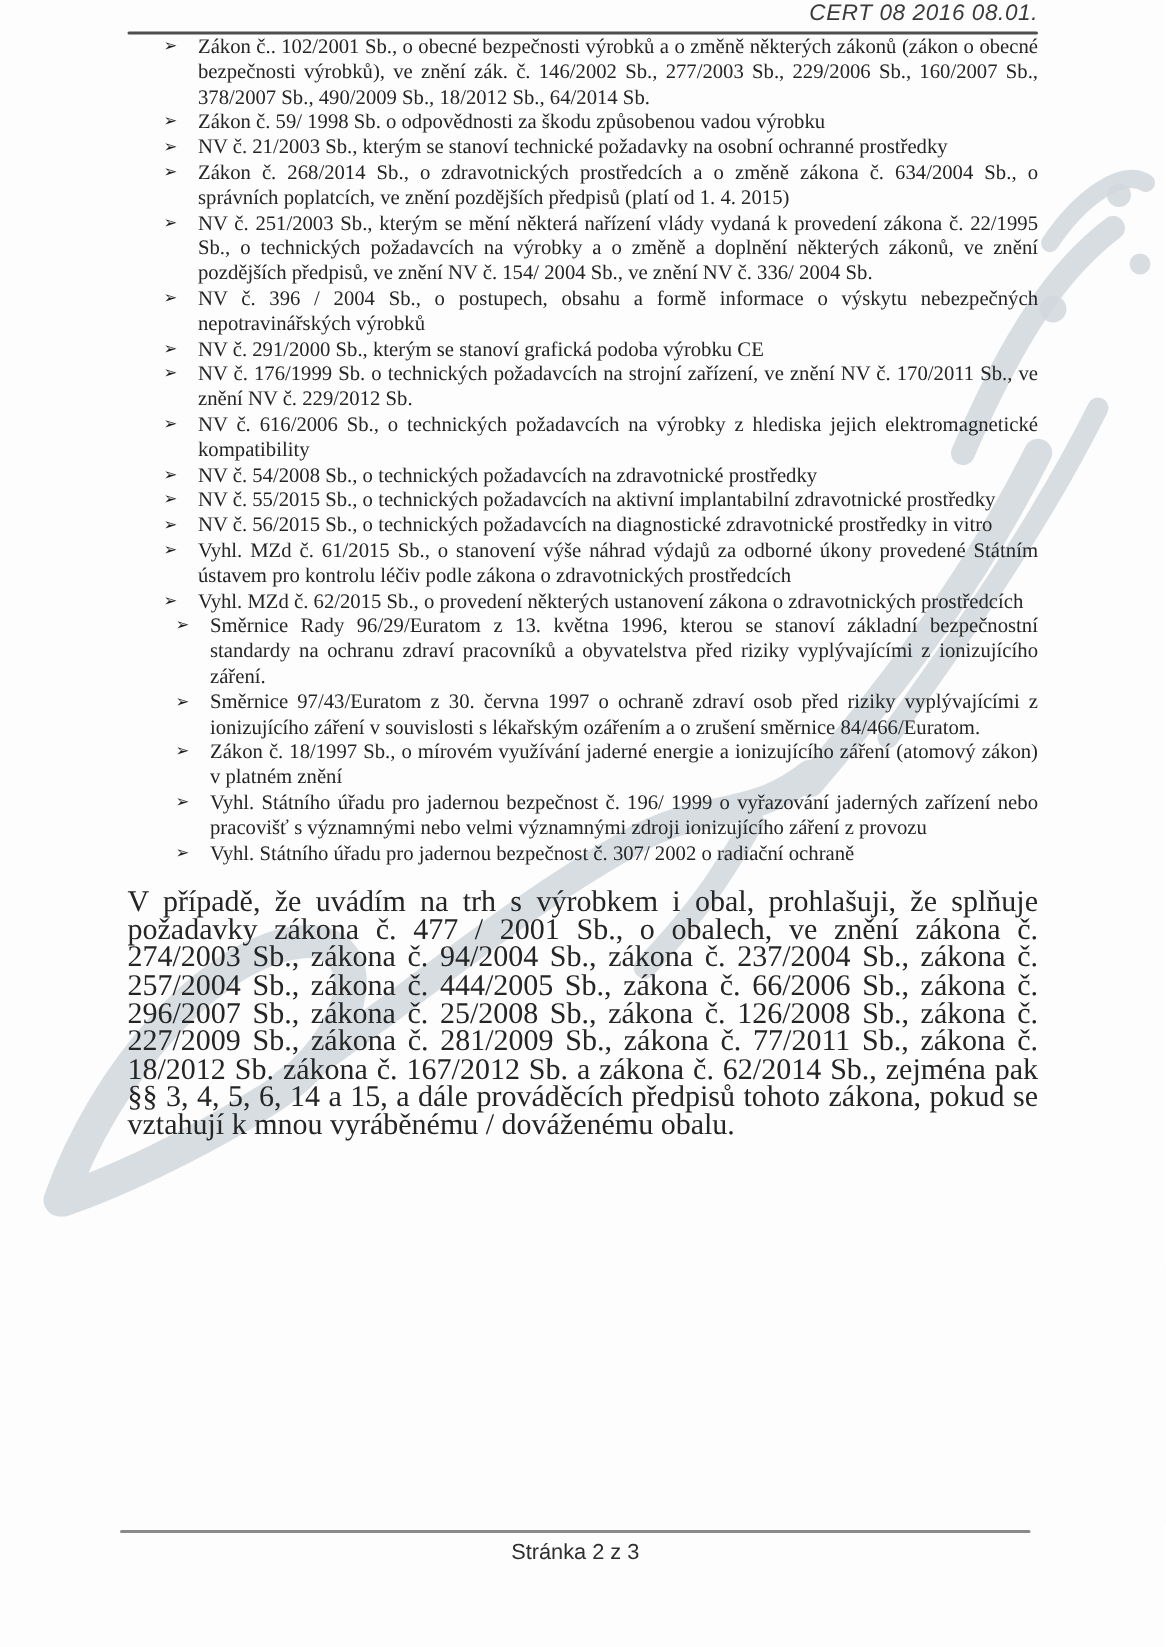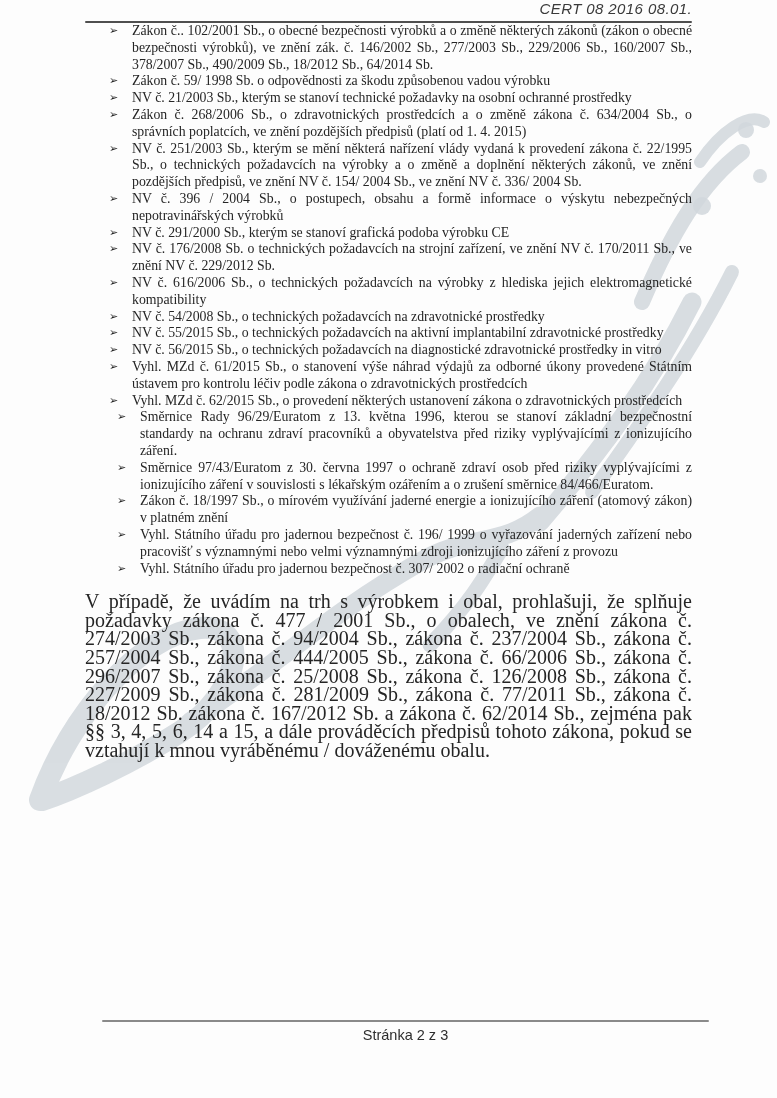--- a/index.html
+++ b/index.html
@@ -40,21 +40,21 @@
     text-decoration:underline;text-underline-offset:2px;
     letter-spacing:.2px;
   }
   .closing{
     margin:15px 0 0 0;
     font-size:20px;line-height:18.6px;
     text-align:justify;text-align-last:left;
   }
   .b{font-weight:normal;}
   .footer{
-    position:absolute;left:102px;top:1020px;width:607px;z-index:1;
+    position:absolute;left:80px;top:1020px;width:607px;z-index:1;
     font-family:"Liberation Sans",sans-serif;
   }
   .rule-bottom{height:2px;background:var(--rule_light,#8a8a8a);border-radius:1px;}
   .page-number{text-align:center;font-size:14.5px;padding-top:5px;color:#2e2e2e;}
 </style>
 </head>
 <body>
 
 <div class="page">
 
@@ -79,25 +79,25 @@
 
     <div>
       <div class="doc-code">CERT  08 2016 08.01.</div>
       <div class="rule-top"></div>
     </div>
 
     <ul class="blist list1">
         <li><span class="marker">➢</span><span class="b">Zákon č.. 102/2001 Sb</span><span>., o obecné bezpečnosti výrobků a o změně některých zákonů (zákon o obecné bezpečnosti výrobků), ve znění </span><span class="b">zák. č. 146/2002 Sb., 277/2003 Sb., 229/2006 Sb., 160/2007 Sb., 378/2007 Sb., 490/2009 Sb., 18/2012 Sb., 64/2014 Sb.</span></li>
         <li><span class="marker">➢</span><span class="b">Zákon č. 59/ 1998 Sb</span><span>. o odpovědnosti za škodu způsobenou vadou výrobku</span></li>
         <li><span class="marker">➢</span><span class="b">NV č. 21/2003 Sb.</span><span>, kterým se stanoví technické požadavky na osobní ochranné prostředky</span></li>
-        <li><span class="marker">➢</span><span class="b">Zákon č.  268/2006 Sb., o zdravotnických prostředcích</span><span> a o změně zákona č. 634/2004 Sb., o správních poplatcích, ve znění pozdějších předpisů </span><span class="b">(platí od 1. 4. 2015)</span></li>
+        <li><span class="marker">➢</span><span class="b">Zákon č.  268/2014 Sb., o zdravotnických prostředcích</span><span> a o změně zákona č. 634/2004 Sb., o správních poplatcích, ve znění pozdějších předpisů </span><span class="b">(platí od 1. 4. 2015)</span></li>
         <li><span class="marker">➢</span><span class="b">NV č. 251/2003 Sb.,</span><span> kterým se mění některá nařízení vlády vydaná k provedení zákona č. 22/1995 Sb., o technických požadavcích na výrobky a o změně a doplnění některých zákonů, ve znění pozdějších předpisů, </span><span class="b">ve znění NV č. 154/ 2004 Sb., ve znění NV č. 336/ 2004 Sb.</span></li>
         <li><span class="marker">➢</span><span class="b">NV č. 396 / 2004 Sb.,</span><span> o postupech, obsahu a formě informace o výskytu nebezpečných nepotravinářských výrobků</span></li>
         <li><span class="marker">➢</span><span class="b">NV č. 291/2000 Sb</span><span>., kterým se stanoví grafická podoba výrobku CE</span></li>
-        <li><span class="marker">➢</span><span class="b">NV č. 176/2008 Sb</span><span>. o technických požadavcích na strojní zařízení, ve znění NV č. </span><span class="b">170/2011 Sb., ve znění NV č. 229/2012 Sb.</span></li>
+        <li><span class="marker">➢</span><span class="b">NV č. 176/1999 Sb</span><span>. o technických požadavcích na strojní zařízení, ve znění NV č. </span><span class="b">170/2011 Sb., ve znění NV č. 229/2012 Sb.</span></li>
         <li><span class="marker">➢</span><span class="b">NV č. 616/2006 Sb</span><span>., o technických požadavcích na výrobky z hlediska jejich elektromagnetické kompatibility</span></li>
         <li><span class="marker">➢</span><span class="b">NV č. 54/2008 Sb.,</span><span> o technických požadavcích na zdravotnické prostředky</span></li>
         <li><span class="marker">➢</span><span class="b">NV č. 55/2015 Sb.,</span><span> o technických požadavcích na aktivní implantabilní zdravotnické prostředky</span></li>
         <li><span class="marker">➢</span><span class="b">NV č. 56/2015 Sb.,</span><span> o technických požadavcích na diagnostické zdravotnické prostředky in vitro</span></li>
         <li><span class="marker">➢</span><span class="b">Vyhl. MZd č. 61/2015 Sb.,</span><span> o stanovení výše náhrad výdajů za odborné úkony provedené Státním ústavem pro kontrolu léčiv podle zákona o zdravotnických prostředcích</span></li>
         <li><span class="marker">➢</span><span class="b">Vyhl. MZd č. 62/2015 Sb.,</span><span> o provedení některých ustanovení zákona o zdravotnických prostředcích</span></li>
       </ul>
 
 
     <ul class="blist list2">

